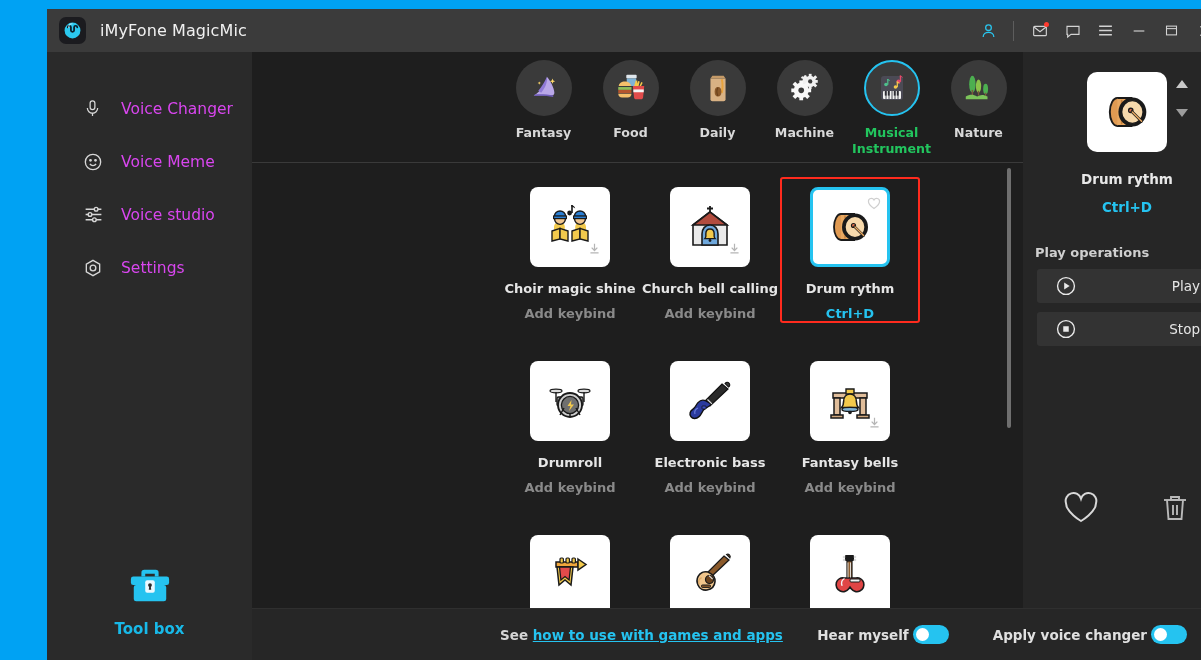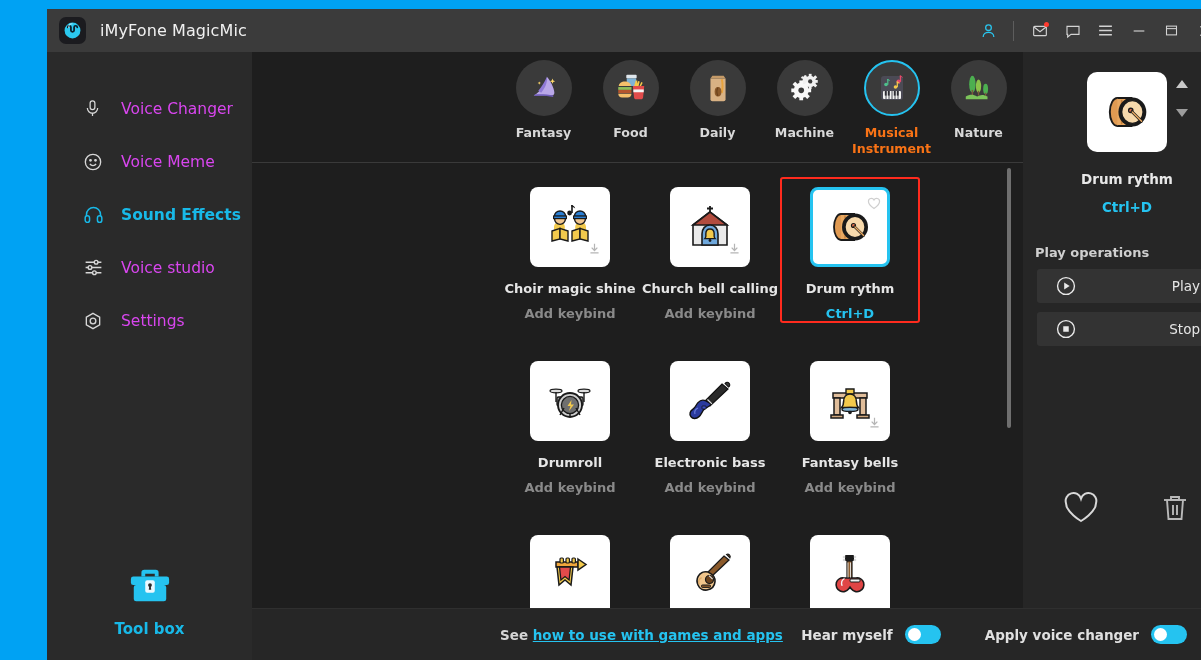--- a/index.html
+++ b/index.html
@@ -139,21 +139,21 @@
     width: 56px; height: 56px; border-radius: 50%;
     background: #3a3a3a;
     display: flex; align-items: center; justify-content: center;
     border: 2px solid transparent;
   }
   .cat.sel .cat-circle { border-color: #25c3f0; }
   .cat-label {
     margin-top: 9px; color: #d8d8d8; font-size: 12.6px; font-weight: bold;
     text-align: center; line-height: 1.25;
   }
-  .cat.sel .cat-label { color: #f97316; }
+  .cat.sel .cat-label { color: #22c55e; }
   .cat-arrows {
     position: absolute; left: 922px; top: 22px;
     display: flex; flex-direction: column; gap: 10px; cursor: pointer;
   }
   .divider { height: 1px; background: #3a3a3a; margin: 0 0 0 0; flex: none; }
 
   
   .grid-wrap { flex: 1 1 auto; min-height: 0; position: relative; overflow: hidden; }
   .grid {
     display: flex; flex-wrap: wrap;
@@ -220,21 +220,21 @@
   
   .bottombar {
     height: 52px; flex: none;
     background: #262626;
     display: flex; align-items: center;
     border-top: 1px solid #2f2f2f;
   }
   .bb-left { margin-left: 248px; color: #d5d5d5; font-size: 13.5px; font-weight: bold; }
   .bb-link { color: #25c3f0; text-decoration: underline; cursor: pointer; }
   .bb-spacer { flex: 1 1 auto; }
-  .bb-toggle { display: flex; align-items: center; gap: 12px; margin-right: 44px; }
+  .bb-toggle { display: flex; align-items: center; gap: 4px; margin-right: 44px; }
   .bb-toggle .bb-lab { color: #e0e0e0; font-size: 13.5px; font-weight: bold; }
 </style>
 </head>
 <body>
 
 <div class="app">
 <div class="window">
 
   <div class="titlebar">
     <div class="app-logo">
@@ -306,30 +306,20 @@
       <div class="nav-item">
         <span class="nav-ico">
           <svg width="20" height="20" viewBox="0 0 24 24" fill="none" stroke="#d7d7d7" stroke-width="1.6">
             <circle cx="12" cy="12" r="9.2"></circle>
                 <circle cx="9" cy="10" r=".9" fill="#d7d7d7"></circle>
                 <circle cx="15" cy="10" r=".9" fill="#d7d7d7"></circle>
                 <path d="M8.3 14.4a4.6 4.6 0 007.4 0"></path>
           </svg>
         </span>
         <span class="nav-label">Voice Meme</span>
-      </div>
-      <div class="nav-item active">
-        <span class="nav-ico">
-          <svg width="21" height="21" viewBox="0 0 24 24" fill="none" stroke="#18b9e8" stroke-width="1.7">
-            <path d="M4 14V12a8 8 0 0116 0v2"></path>
-            <rect x="2.5" y="13.5" width="5" height="7.5" rx="2.5"></rect>
-            <rect x="16.5" y="13.5" width="5" height="7.5" rx="2.5"></rect>
-          </svg>
-        </span>
-        <span class="nav-label">Sound Effects</span>
       </div>
       <div class="nav-item">
         <span class="nav-ico">
           <svg width="21" height="21" viewBox="0 0 24 24" fill="none" stroke="#d7d7d7" stroke-width="1.6">
             <path d="M3 6h18M3 12h18M3 18h18"></path>
             <circle cx="15" cy="6" r="2.1" fill="#2a2a2a"></circle>
                 <circle cx="8" cy="12" r="2.1" fill="#2a2a2a"></circle>
                 <circle cx="13" cy="18" r="2.1" fill="#2a2a2a"></circle>
           </svg>
         </span>

